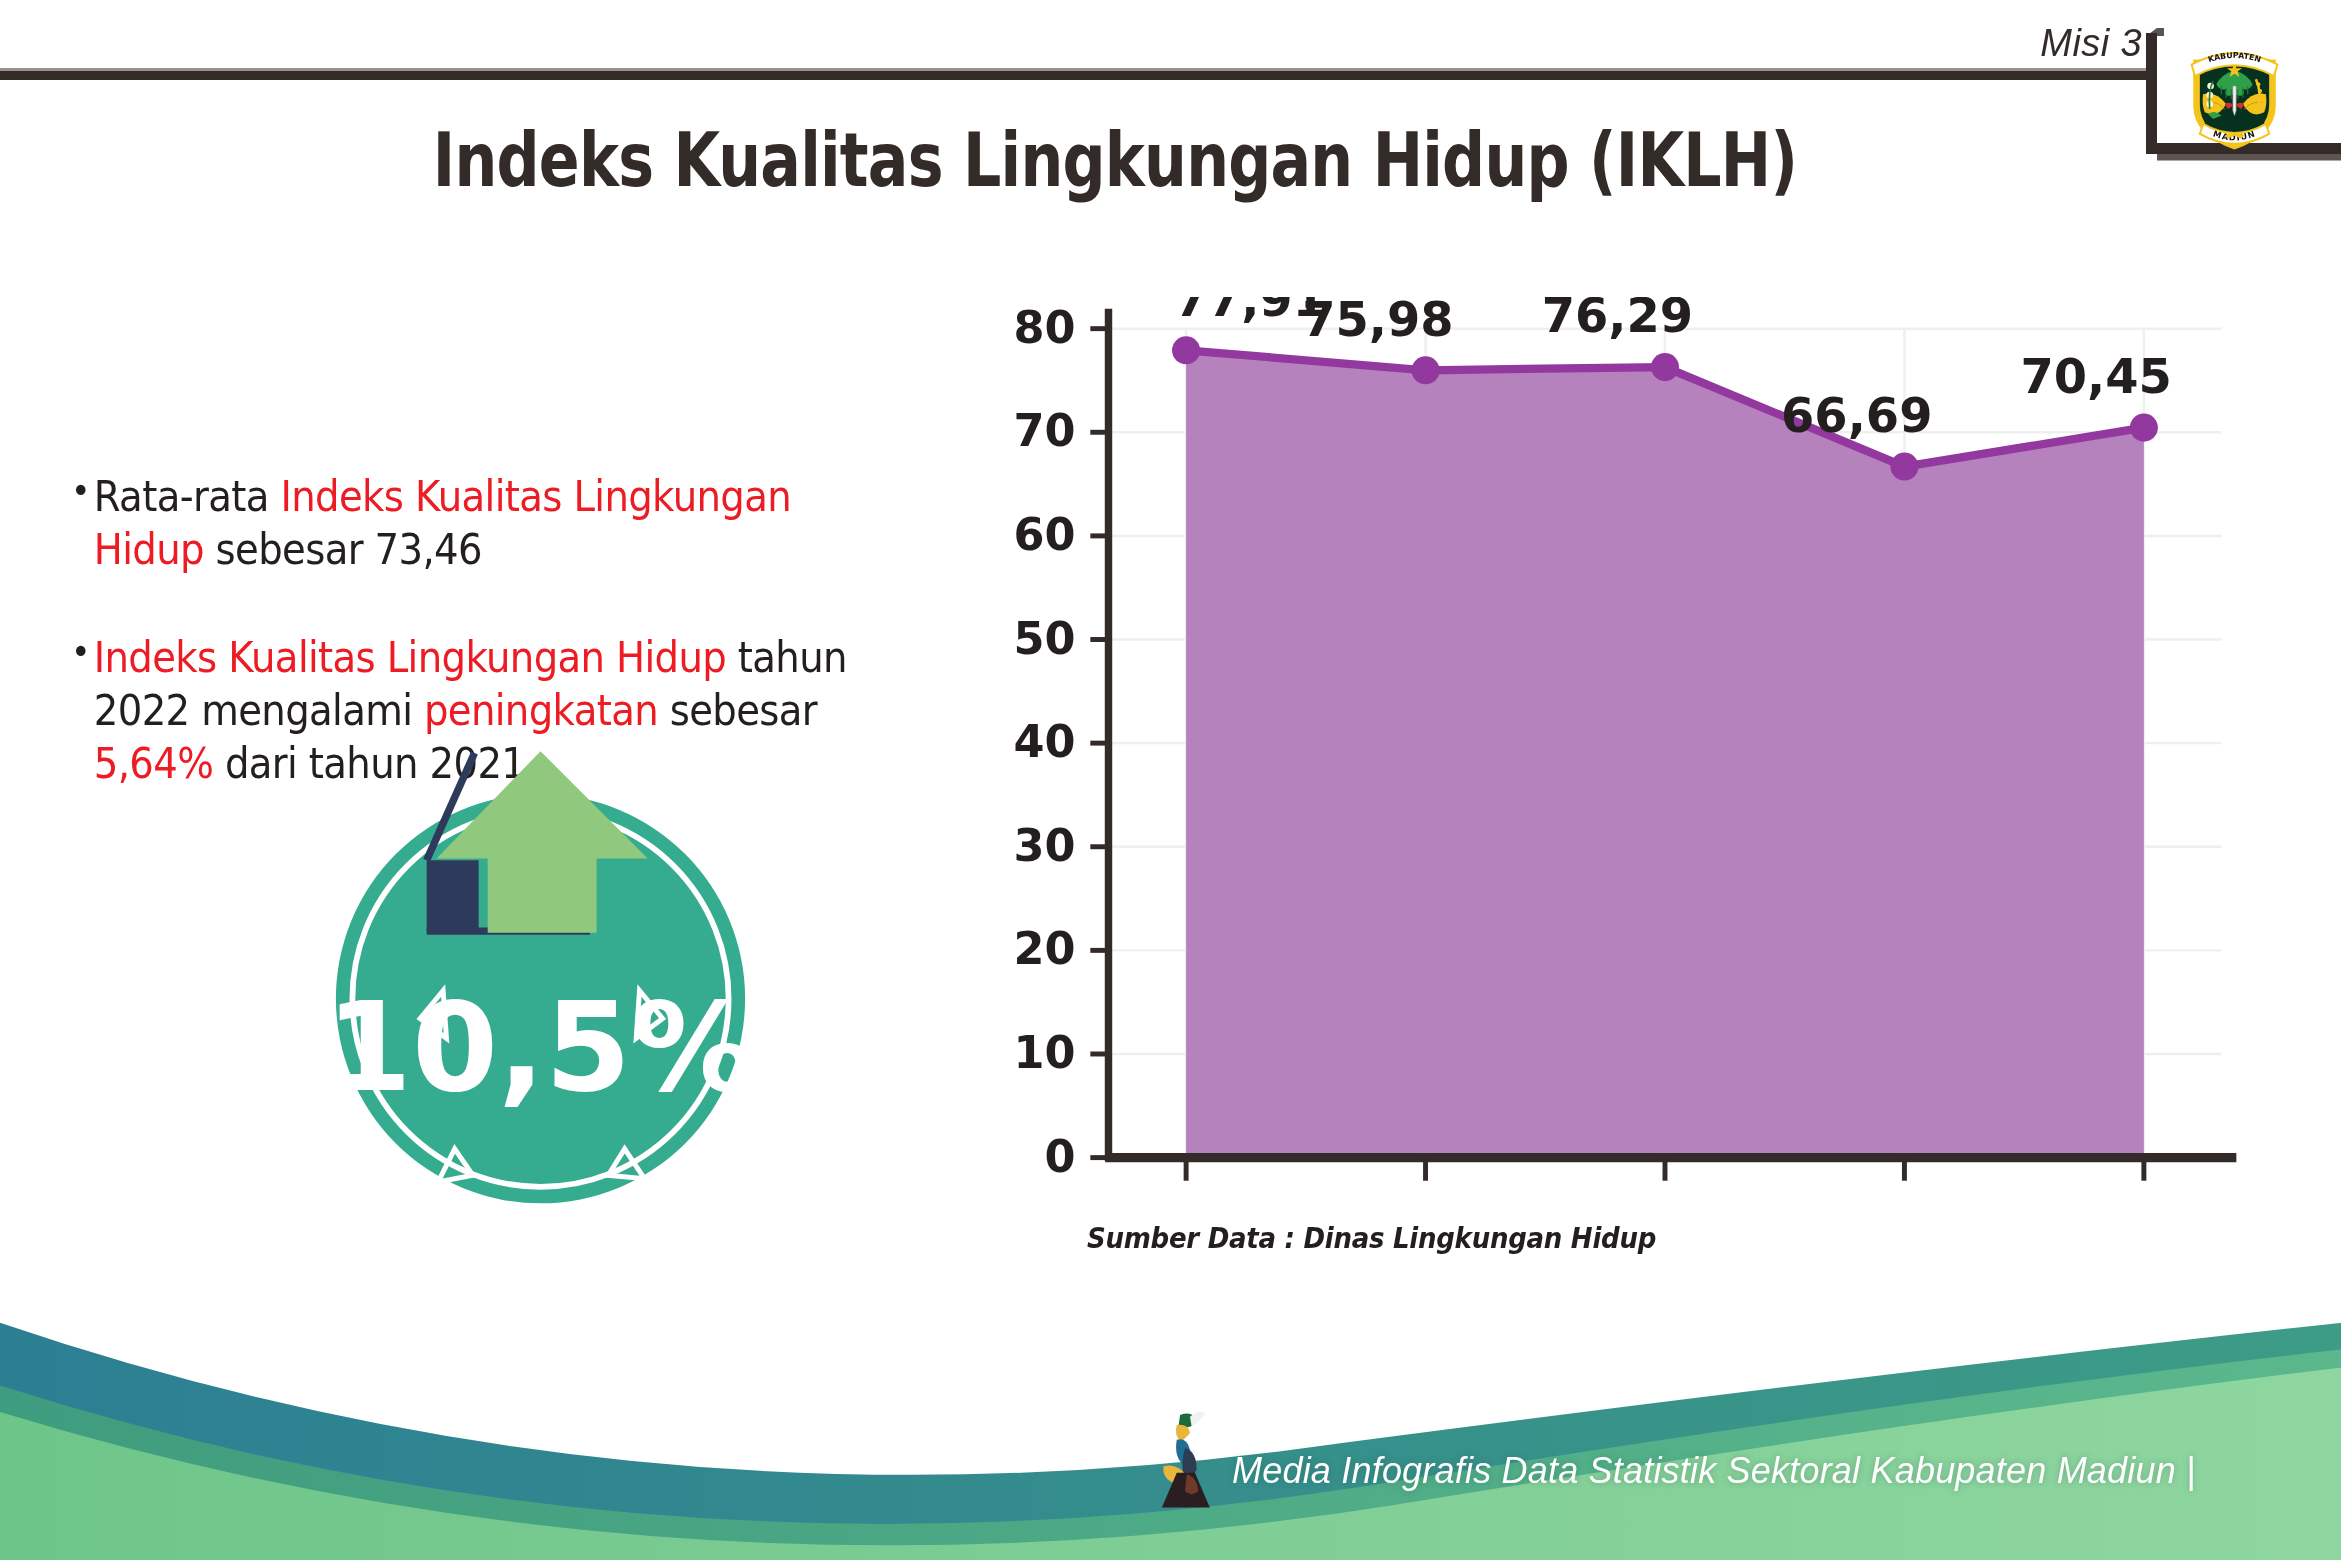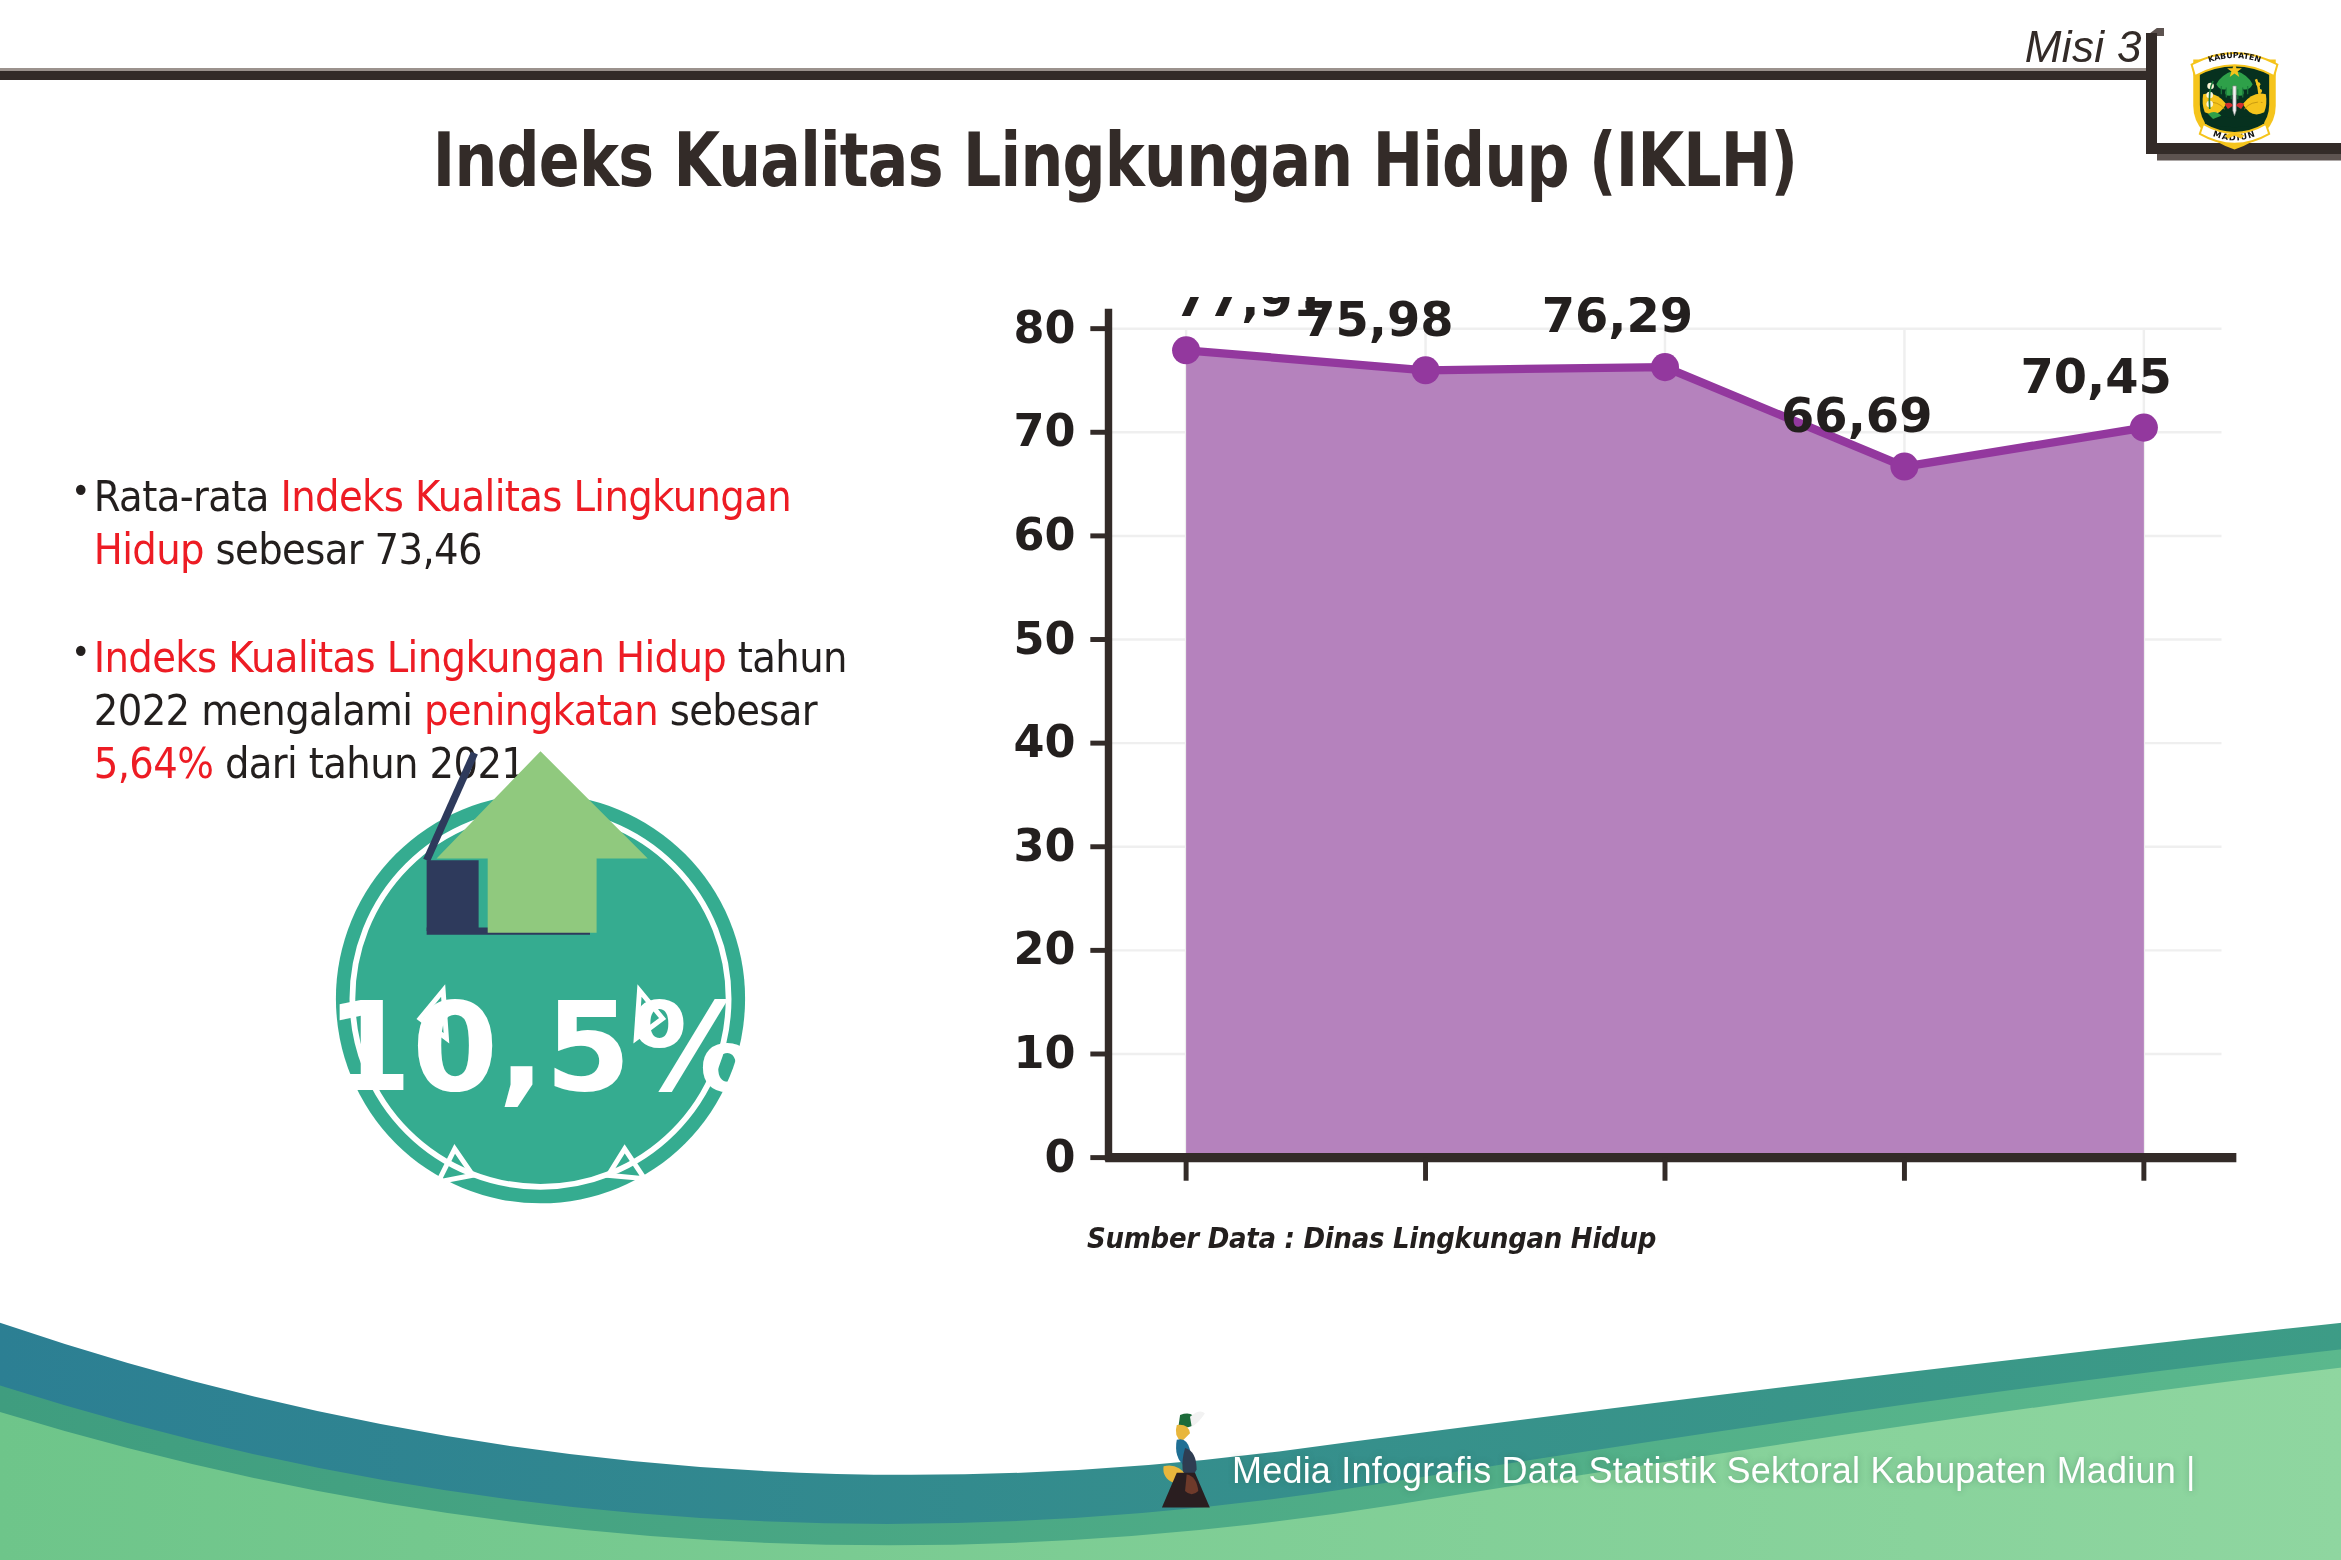--- a/index.html
+++ b/index.html
@@ -32,21 +32,21 @@
     position:absolute; left:2146px; top:143px; width:211px; height:10.7px;
     background:#332b28;
   }
   .hdr-bot-shadow {
     position:absolute; left:2157px; top:154px; width:201px; height:6.6px;
     background:#5d5350;
     clip-path:polygon(0 0, 100% 0, calc(100% - 11.6px) 100%, 0 100%);
   }
   .misi {
     position:absolute; right:200px; top:21.5px;
-    font-size:44px; font-style:italic; color:#332b28;
+    font-size:38px; font-style:italic; color:#332b28;
     letter-spacing:0.4px; white-space:nowrap;
   }
   
   .crest { position:absolute; left:2185px; top:43px; width:99px; height:109px; }
   
   .title {
     position:absolute; left:0; top:116px; width:2230px;
     text-align:center;
     font-family:"DejaVu Sans", sans-serif;
     font-size:64px; font-weight:bold; color:#332b28;
@@ -80,21 +80,21 @@
     font-family:"DejaVu Sans", sans-serif;
     font-size:28px; font-weight:bold; font-style:italic; color:#231f1e;
     letter-spacing:-0.3px;
     transform:scaleX(.93); transform-origin:left top;
     white-space:nowrap;
   }
   
   .footer { position:absolute; left:0; bottom:0; width:2342px; height:273px; }
   .footer-text {
     position:absolute; left:1232px; bottom:69px;
-    font-size:36px; color:#ffffff;
+    font-size:36px; font-style:italic; color:#ffffff;
     letter-spacing:0.2px; white-space:nowrap;
     text-shadow:0 0 6.6px rgba(40,90,70,.35);
   }
   .footer-logo { position:absolute; left:1152px; bottom:50px; width:76px; height:106px; }
 </style>
 </head>
 <body>
 
 <div class="hdr-rule-shadow"></div>
 <div class="hdr-rule"></div>

